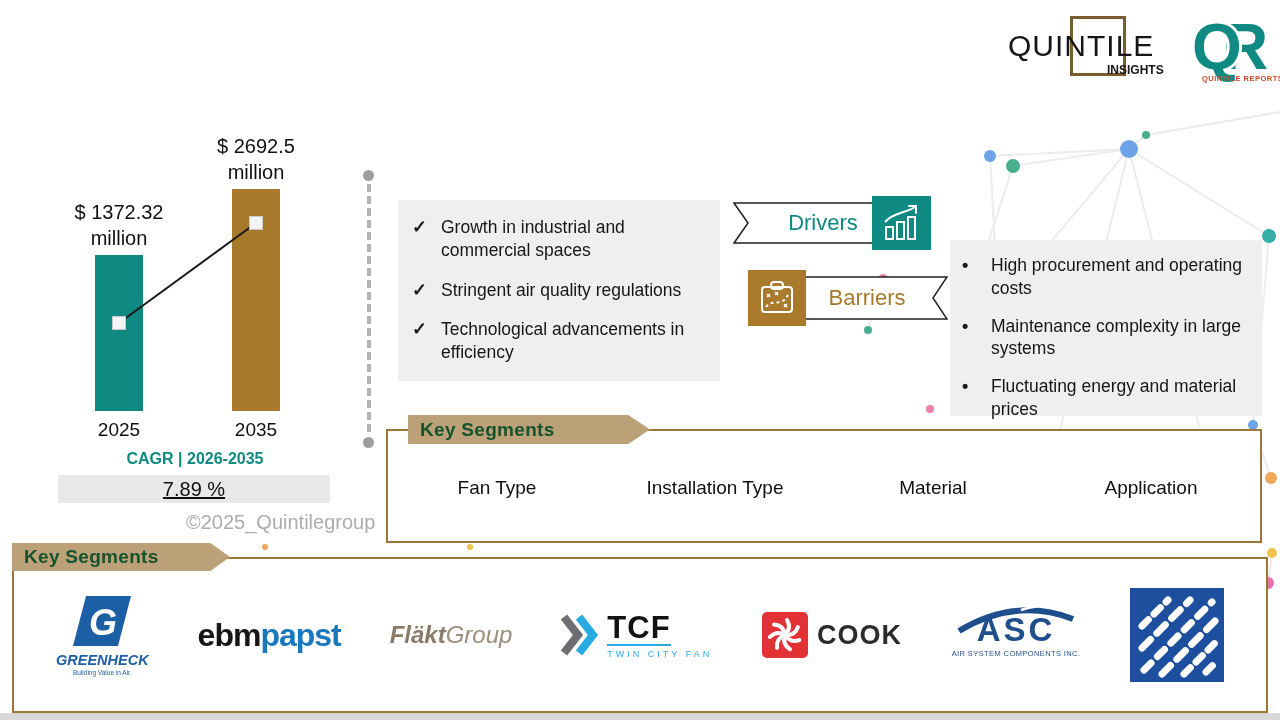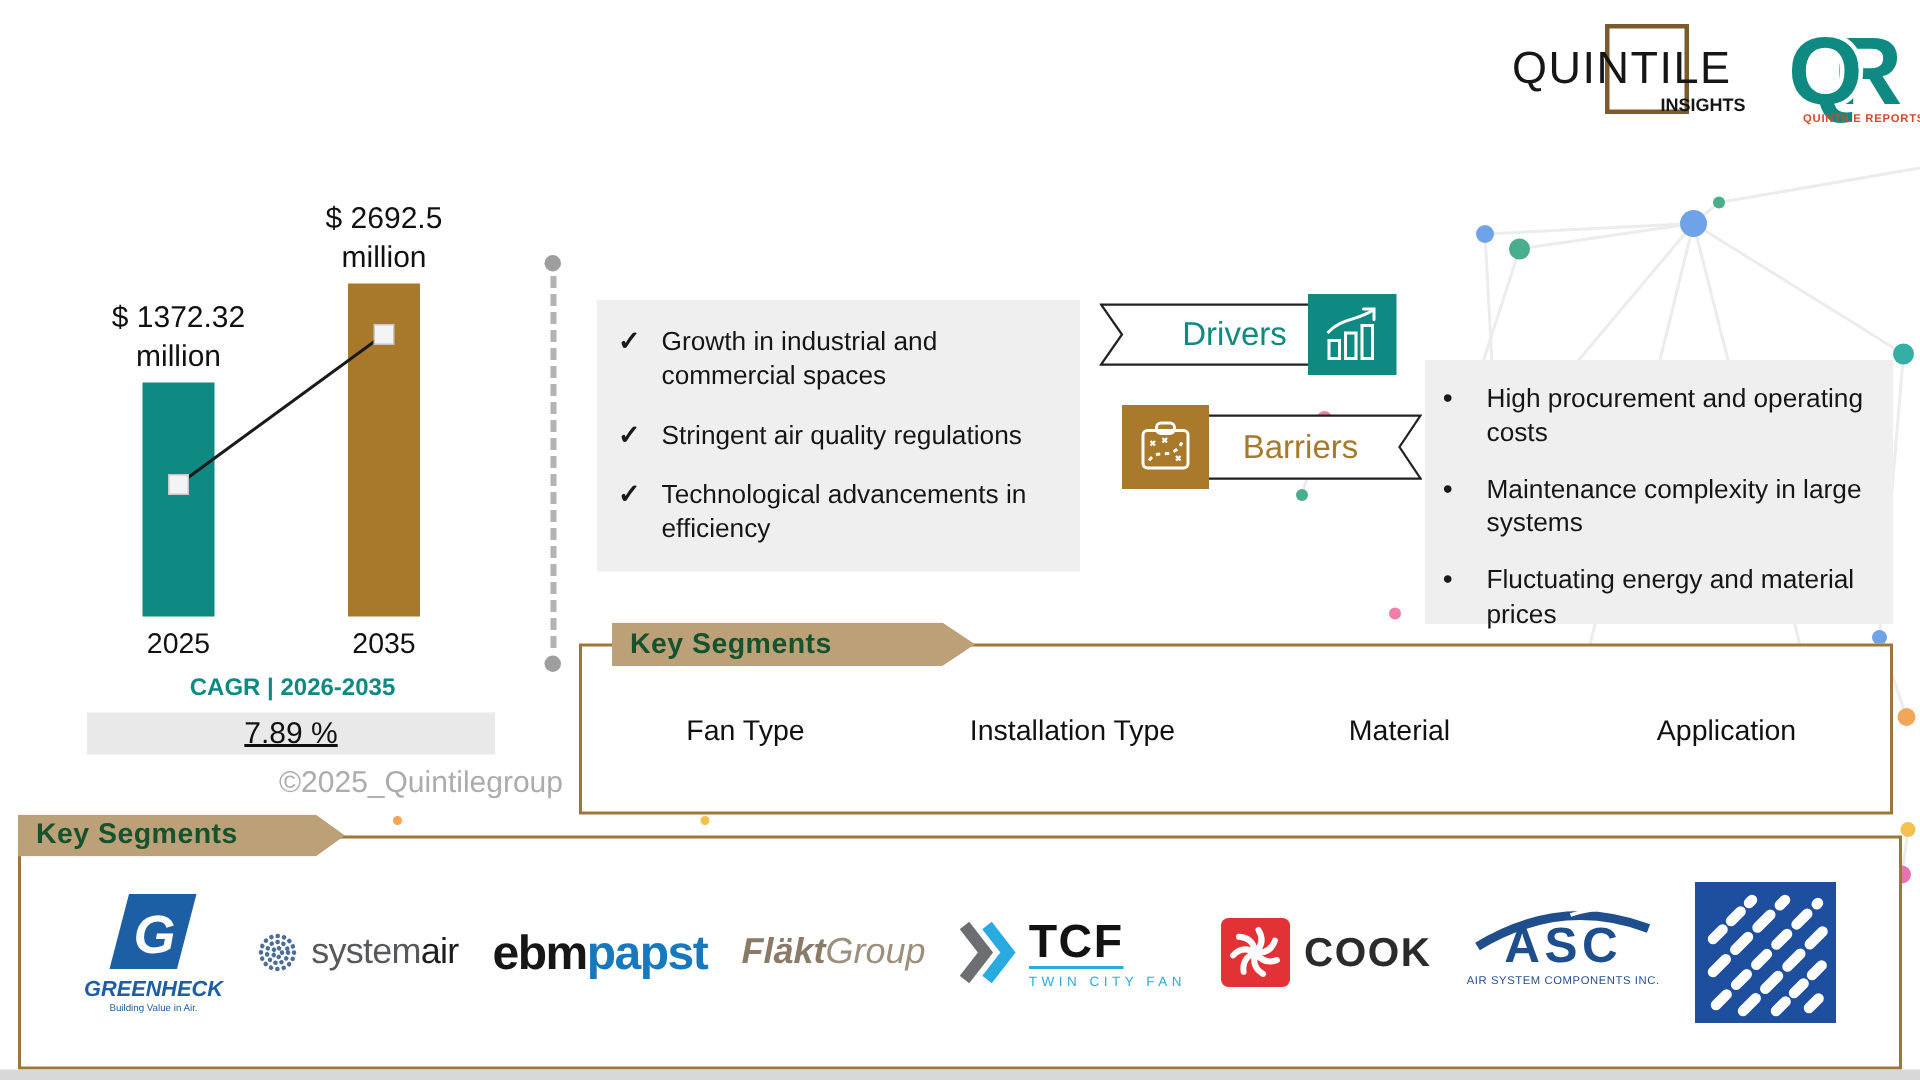--- a/index.html
+++ b/index.html
@@ -265,34 +265,20 @@
 
     <div class="logo greenheck">
       <svg width="62" height="56" viewBox="0 0 62 56">
         <polygon points="15,2 60,2 47,52 2,52" fill="#1D5FA5"></polygon>
         <text x="32" y="41" text-anchor="middle" font-size="36" font-weight="bold" font-style="italic" font-family="Liberation Sans, sans-serif" fill="#fff">G</text>
       </svg>
       <span class="gh-name">GREENHECK</span>
       <span class="gh-tag">Building Value in Air.</span>
     </div>
 
-    <div class="logo">
-      <div class="logo-row">
-        <svg width="28" height="28" viewBox="0 0 28 28">
-          <g fill="none" stroke="#4a6e96" stroke-linecap="round">
-            <circle cx="14" cy="14" r="11" stroke-width="3" stroke-dasharray="0.1 4.2"></circle>
-            <circle cx="14" cy="14" r="7" stroke-width="3" stroke-dasharray="0.1 4"></circle>
-            <circle cx="14" cy="14" r="3" stroke-width="3" stroke-dasharray="0.1 3.6"></circle>
-          </g>
-        </svg>
-        <span class="sysair-text">
-          <span class="p1">system</span><span class="p2">air</span>
-        </span>
-      </div>
-    </div>
 
     <div class="logo">
       <span class="ebm-text">
         <span class="p1">ebm</span><span class="p2">papst</span>
       </span>
     </div>
 
     <div class="logo">
       <span class="flakt-text">
         <span class="p1">Fläkt</span><span class="p2">Group</span>

